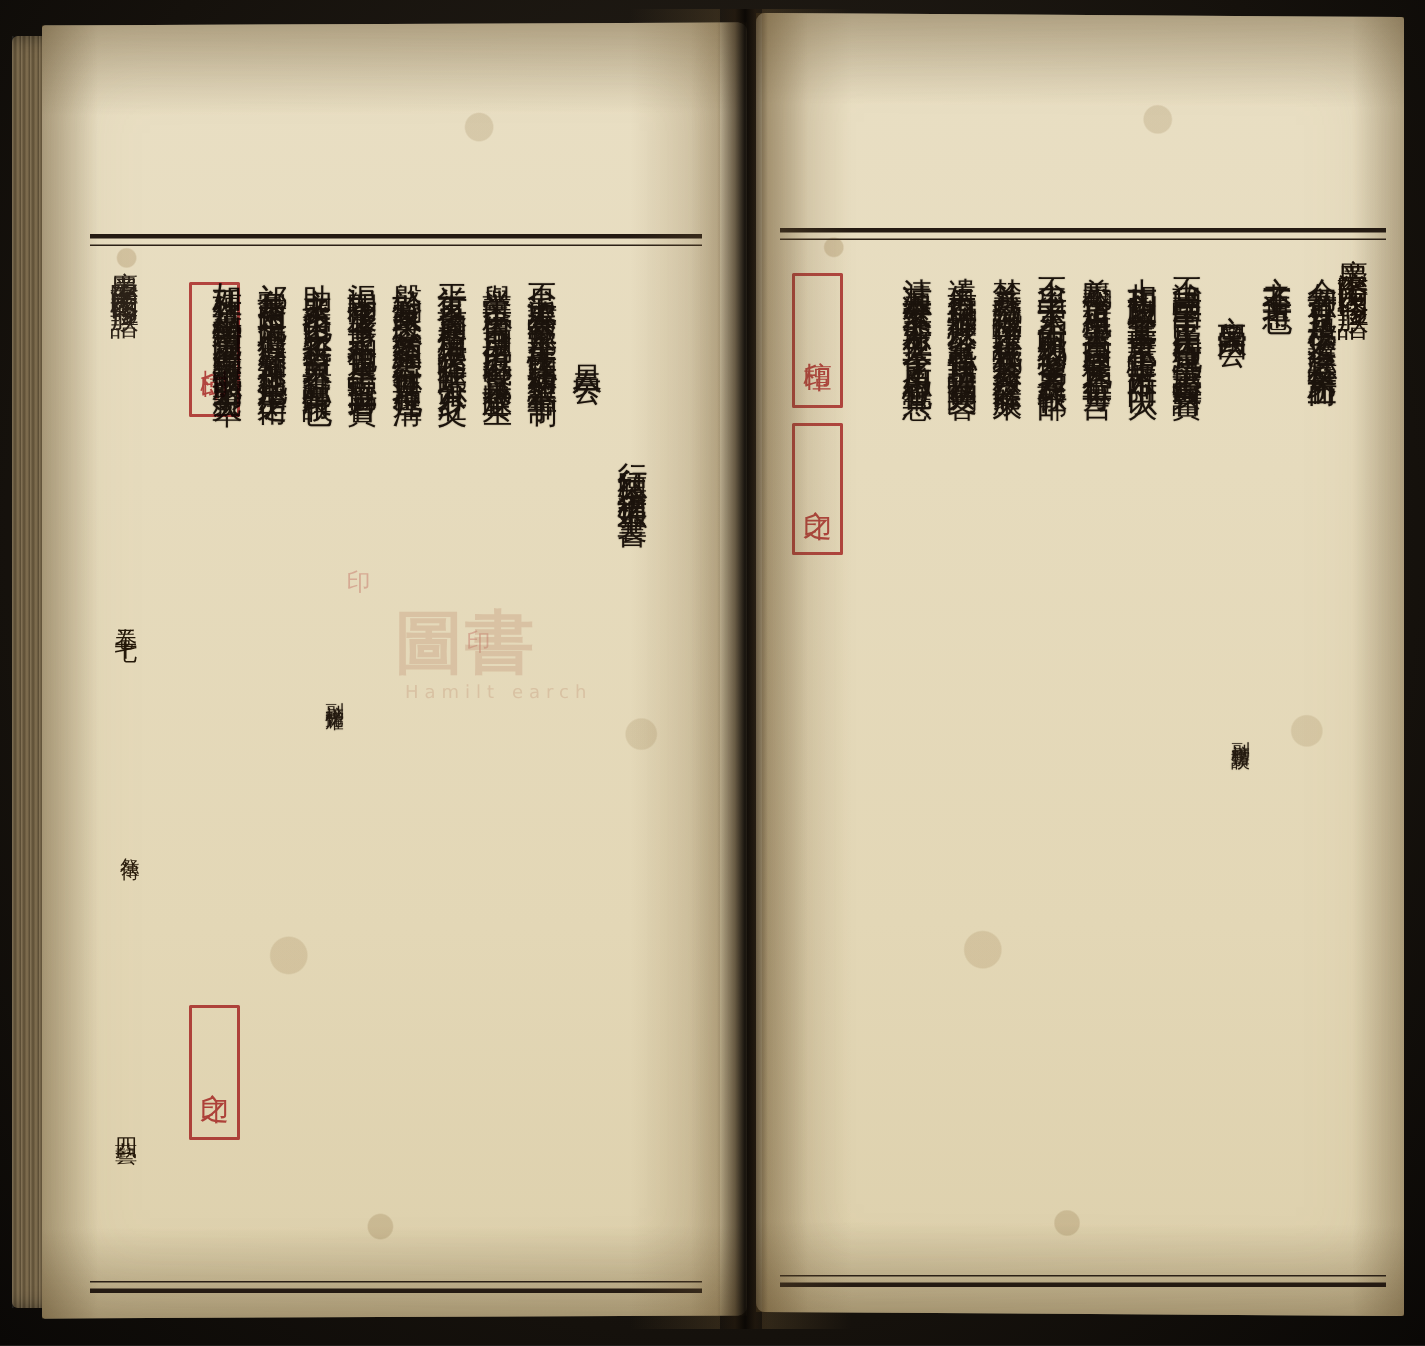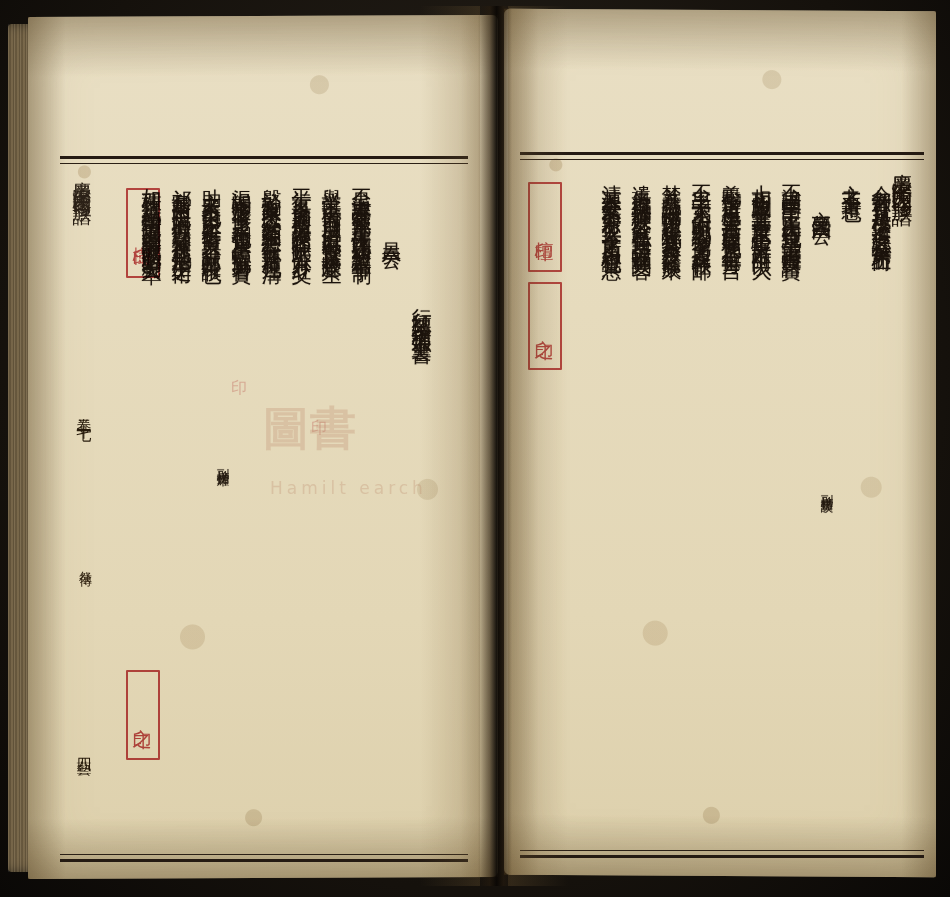--- a/index.html
+++ b/index.html
@@ -282,22 +282,22 @@
     letter-spacing: 1px;
     transform: rotate(0deg);
     pointer-events: none;
     z-index: 7;
     white-space: nowrap;
   }
   .watermark .wm-cjk { font-family: "DejaVu Serif", serif; }
   .watermark-sub {
     position: absolute;
     left: 262px;
-    top: 472px;
-    font-size: 17px;
+    top: 448px;
+    font-size: 12px;
     color: rgba(190,140,110,.30);
     letter-spacing: 4px;
     z-index: 7;
     font-family: "DejaVu Sans", sans-serif;
     pointer-events:none;
   }
   
   .curl {
     position:absolute;
     top:0; bottom:0;

